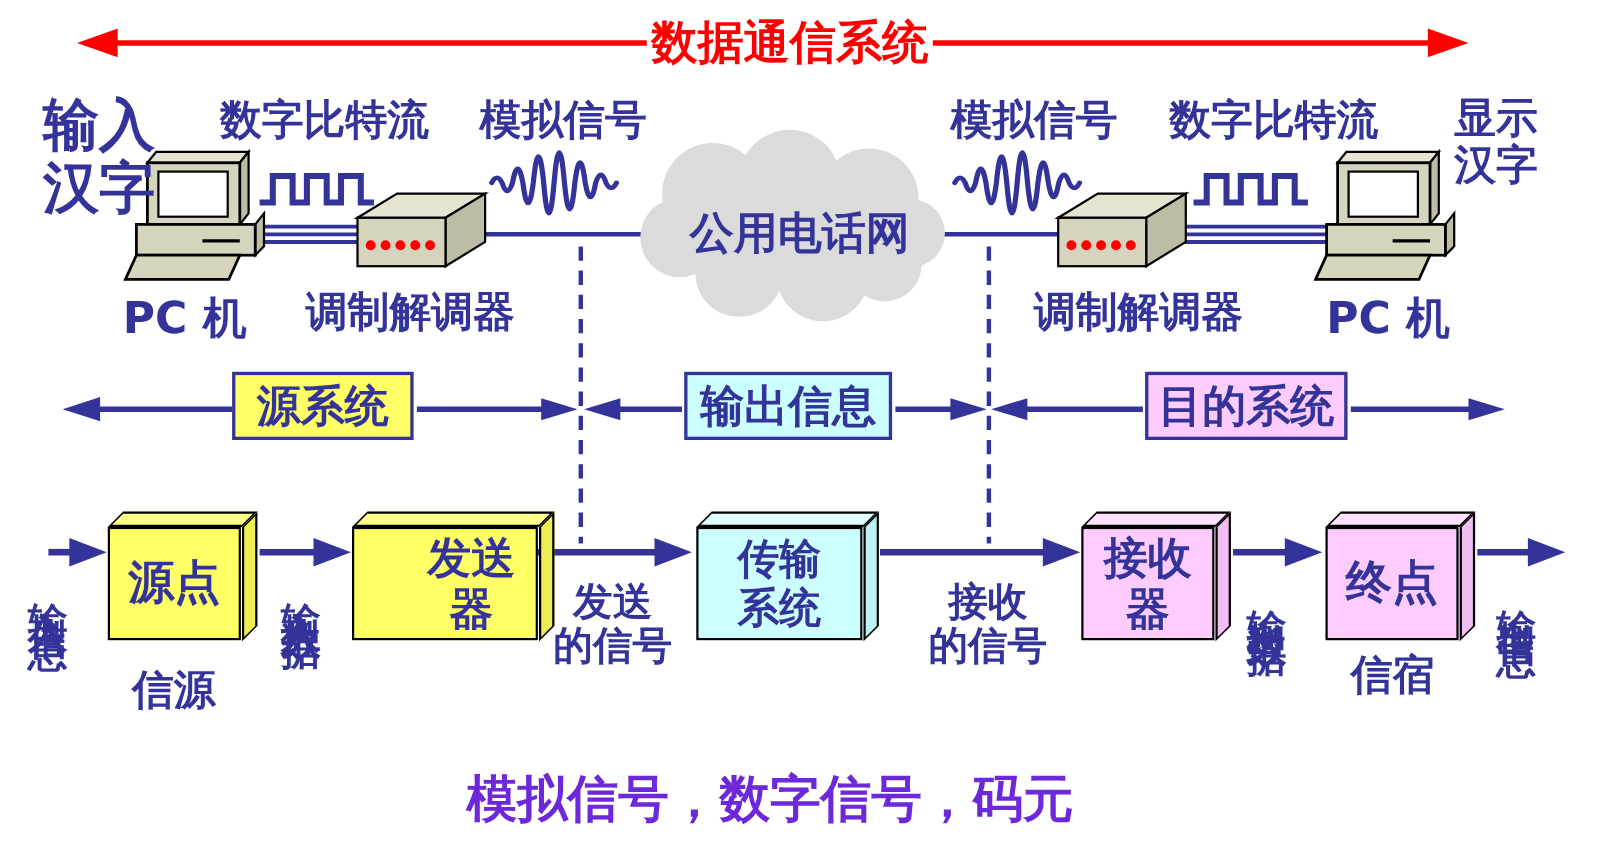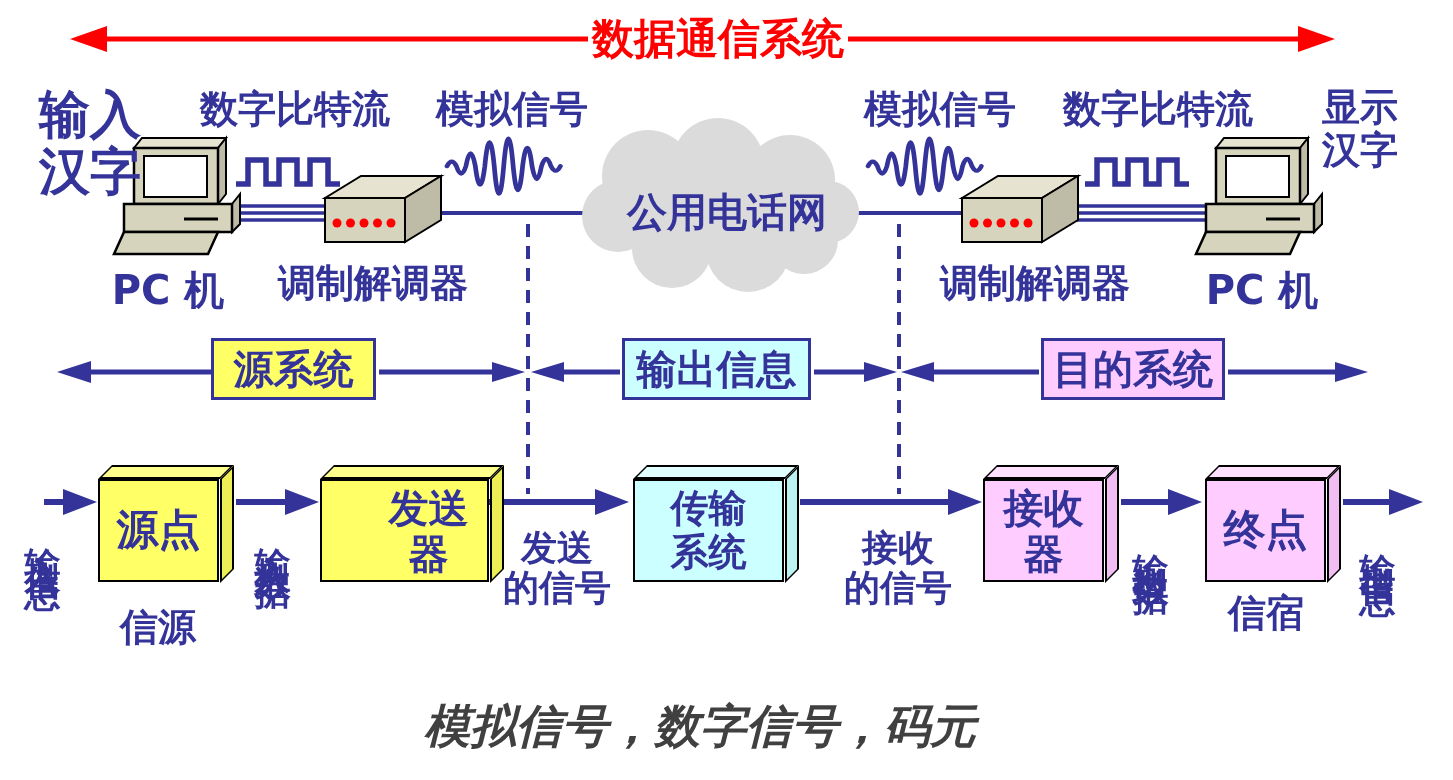--- a/index.html
+++ b/index.html
@@ -16,23 +16,23 @@
         display:flex;align-items:center;justify-content:center;font-size:40px;font-weight:bold;color:#333399;}
   .cube{position:absolute;z-index:2;border:2.5px solid #000;background:var(--f);
         display:flex;align-items:center;justify-content:center;font-size:40px;font-weight:bold;
         color:#333399;text-align:center;white-space:pre-line;line-height:1.15;margin-top:21px;}
   .cube::before{content:"";position:absolute;left:-2.5px;top:-16px;width:calc(100% + 5px);height:14px;
         background:var(--t);border:2.5px solid #000;box-sizing:border-box;
         transform:skewX(-45deg);transform-origin:0 100%;}
   .cube::after{content:"";position:absolute;left:calc(100% + 2.5px);top:-2.5px;width:14px;
         height:calc(100% + 5px);background:var(--r);border:2.5px solid #000;box-sizing:border-box;
         transform:skewY(-45deg);transform-origin:0 0;}
-  .rednote{position:absolute;z-index:2;color:#404040;font-weight:bold;font-size:46px;
+  .rednote{position:absolute;z-index:2;color:#6d28d9;font-weight:bold;font-size:46px;
         font-family:"DejaVu Serif","Liberation Serif",serif;transform:translateX(-50%);
-        left:700px;top:696px;white-space:nowrap;font-style:italic;}
+        left:700px;top:696px;white-space:nowrap;}
 </style>
 </head>
 <body>
 
 <div class="stage">
 
   <svg class="layer" width="1453" height="780" viewBox="0 0 1453 780">
     <defs>
       <g id="pc">
         <polygon points="12,12 20,2 104,2 96,12" fill="#E6E3D0" stroke="#000" stroke-width="2"></polygon>

